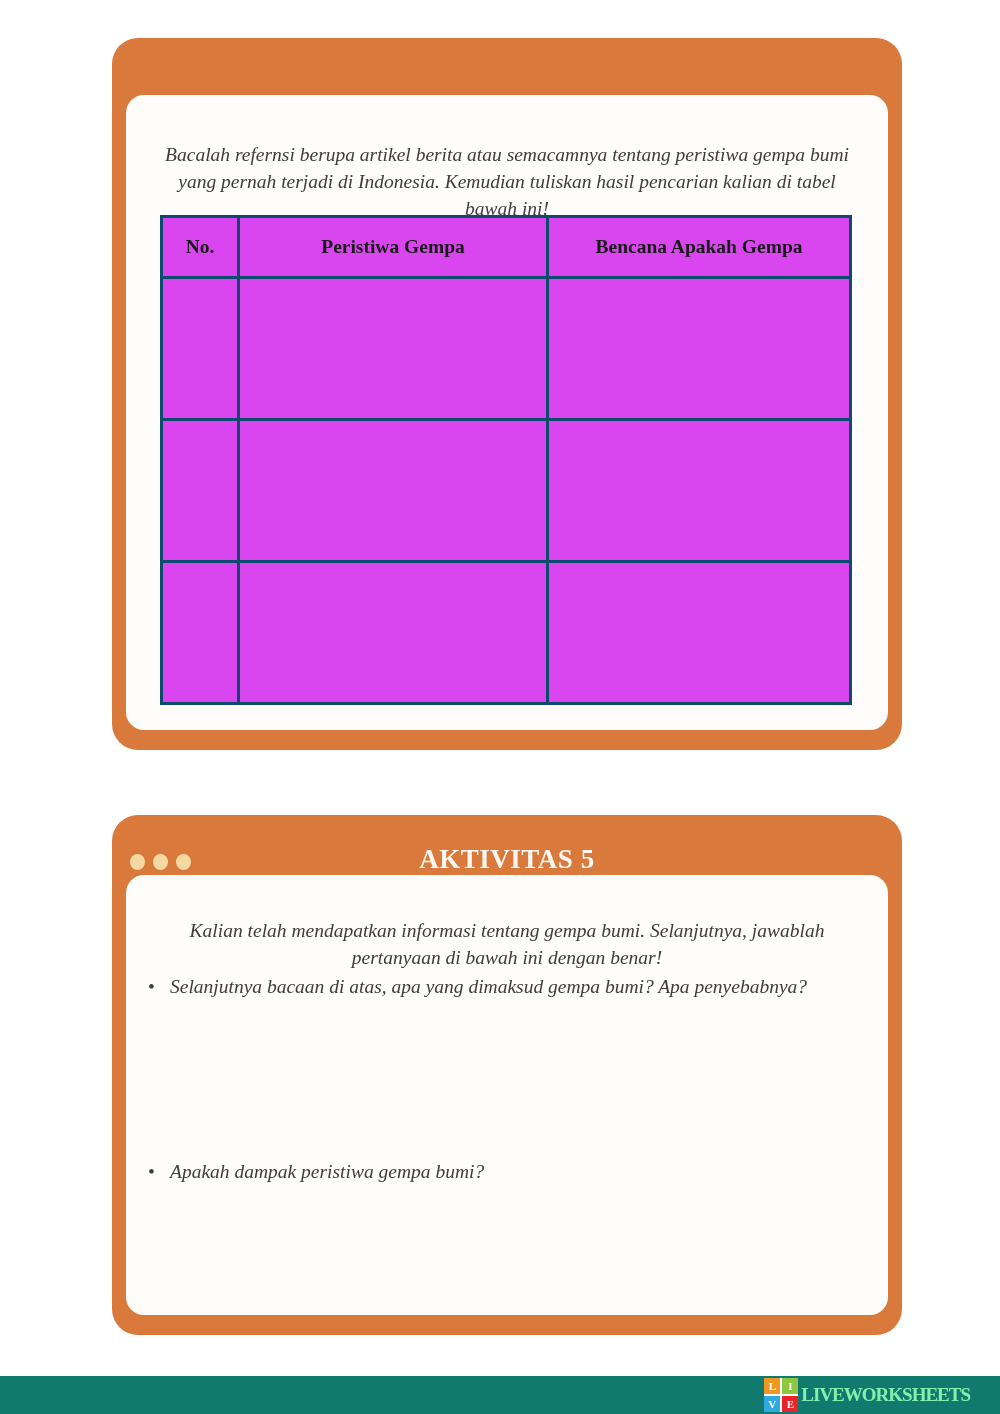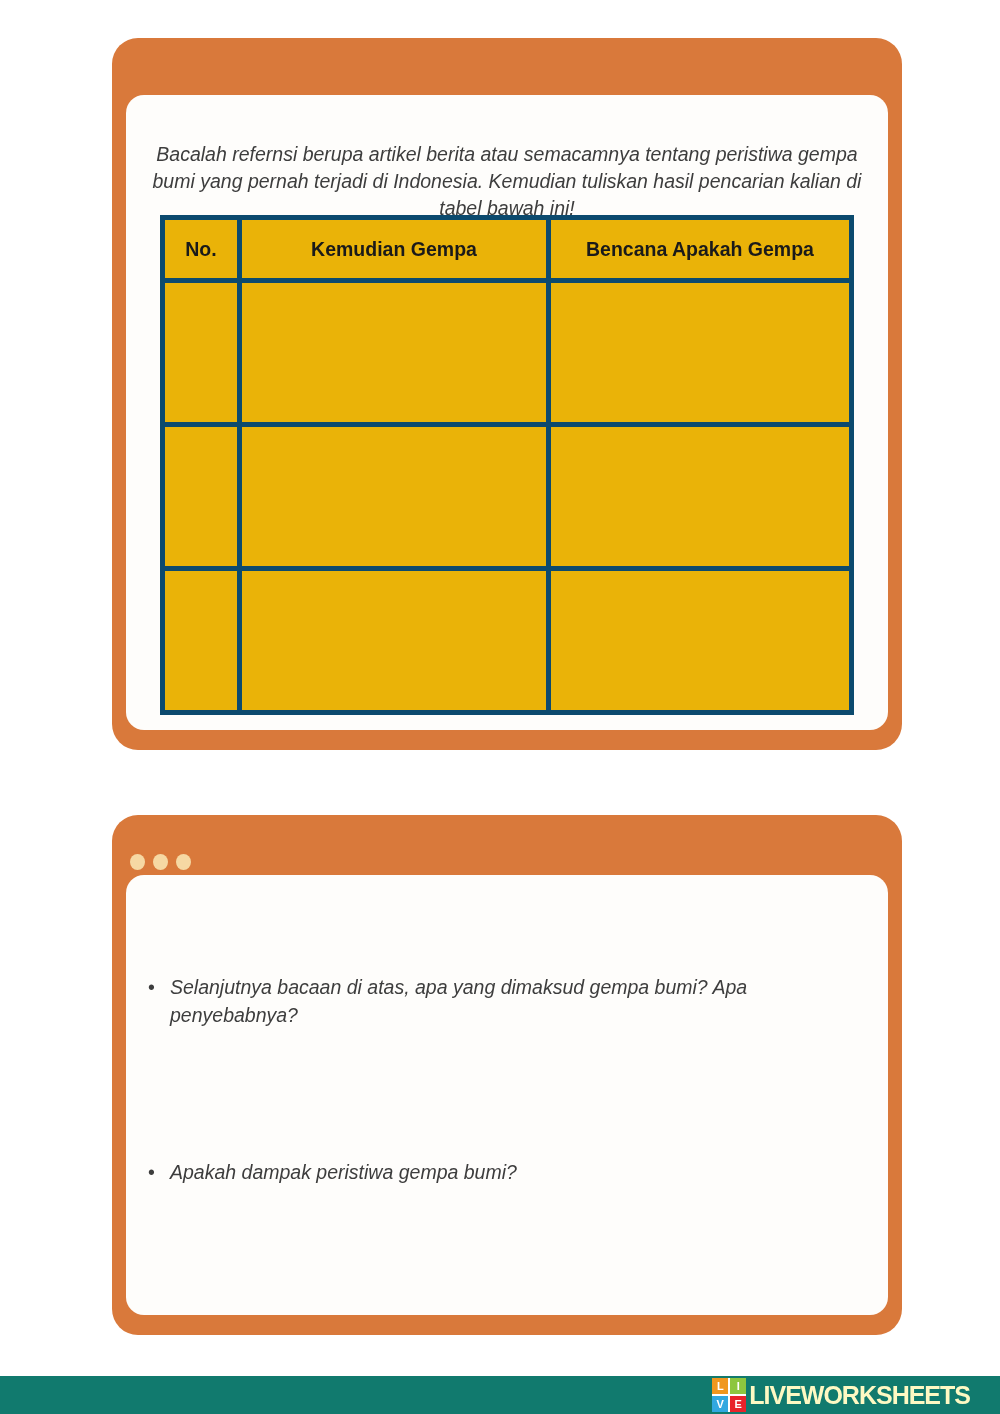--- a/index.html
+++ b/index.html
@@ -1,18 +1,18 @@
 <!DOCTYPE html>
 <html><head>
 <meta charset="utf-8">
 <style>
   html,body{margin:0;padding:0;background:#ffffff;}
   .page{
     position:relative;width:1000px;height:1414px;background:#ffffff;overflow:hidden;
-    font-family:Liberation Sans, sans-serif;color:#3d3d3d;
+    font-family:Liberation Serif, serif;color:#3d3d3d;
   }
   
   .card{position:absolute;left:112px;width:790px;background:#d9793b;border-radius:26px;}
   .card1{top:38px;height:712px;}
   .card2{top:815px;height:520px;}
   .dots{position:absolute;left:18px;display:flex;gap:8px;}
   .card1 .dots{top:63px;}
   .card2 .dots{top:39px;}
   .dot{width:15px;height:16px;border-radius:50%;background:#f6d8a3;}
   .card-title{
@@ -28,21 +28,21 @@
   .instruction{
     position:absolute;left:50%;transform:translateX(-50%);
     font-style:italic;font-size:19.5px;line-height:27px;text-align:center;color:#3d3d3d;
   }
   .card1 .instruction{top:26px;width:710px;}
   .card2 .instruction{top:22px;width:700px;}
   
   .q-table{
     position:absolute;left:34px;top:120px;border-collapse:collapse;table-layout:fixed;
   }
-  .q-table th,.q-table td{border:5px solid #0c4a6e;padding:0;background:#eab308;}
+  .q-table th,.q-table td{border:3px solid #0c4a6e;padding:0;background:#d946ef;}
   .q-table th{
     height:58px;font-size:19.5px;font-weight:bold;color:#1a1a1a;
     text-align:center;vertical-align:middle;font-style:normal;
   }
   .q-table td{height:139px;}
   .col-no{width:77px;}
   .col-peristiwa{width:309px;}
   .col-bencana{width:303px;}
   
   .question{
@@ -66,21 +66,21 @@
   }
   .logo-sq{
     display:flex;align-items:center;justify-content:center;
     color:#ffffff;font-size:11px;font-weight:bold;line-height:1;
   }
   .sq-l{background:#f0971f;}
   .sq-i{background:#8dc63f;}
   .sq-v{background:#31a8e0;}
   .sq-e{background:#e8232a;}
   .brand-text{
-    font-size:25px;font-weight:bold;color:#fef9c3;letter-spacing:-1px;
+    font-size:19px;font-weight:bold;color:#86efac;letter-spacing:-1px;
   }
 </style>
 </head>
 <body>
 
 <div class="page">
 
   <div class="card card1">
     <div class="dots">
       <span class="dot"></span>
@@ -92,21 +92,21 @@
 
       <table class="q-table">
         <colgroup>
           <col class="col-no">
             <col class="col-peristiwa">
             <col class="col-bencana">
         </colgroup>
         <thead>
           <tr>
             <th>No.</th>
-            <th>Kemudian Gempa</th>
+            <th>Peristiwa Gempa</th>
             <th>Bencana Apakah Gempa</th>
           </tr>
         </thead>
         <tbody>
           <tr>
             <td></td>
             <td></td>
             <td></td>
           </tr>
           <tr>
@@ -123,22 +123,24 @@
       </table>
     </div>
   </div>
 
   <div class="card card2">
     <div class="dots">
       <span class="dot"></span>
       <span class="dot"></span>
       <span class="dot"></span>
     </div>
+    <div class="card-title">AKTIVITAS 5</div>
 
     <div class="inner">
+      <p class="instruction">Kalian telah mendapatkan informasi tentang gempa bumi. Selanjutnya, jawablah pertanyaan di bawah ini dengan benar!</p>
 
       <div class="question q1">
         <span class="marker">•</span>
         <span class="q-text">Selanjutnya bacaan di atas, apa yang dimaksud gempa bumi? Apa penyebabnya?</span>
       </div>
 
       <div class="question q2">
         <span class="marker">•</span>
         <span class="q-text">Apakah dampak peristiwa gempa bumi?</span>
       </div>

